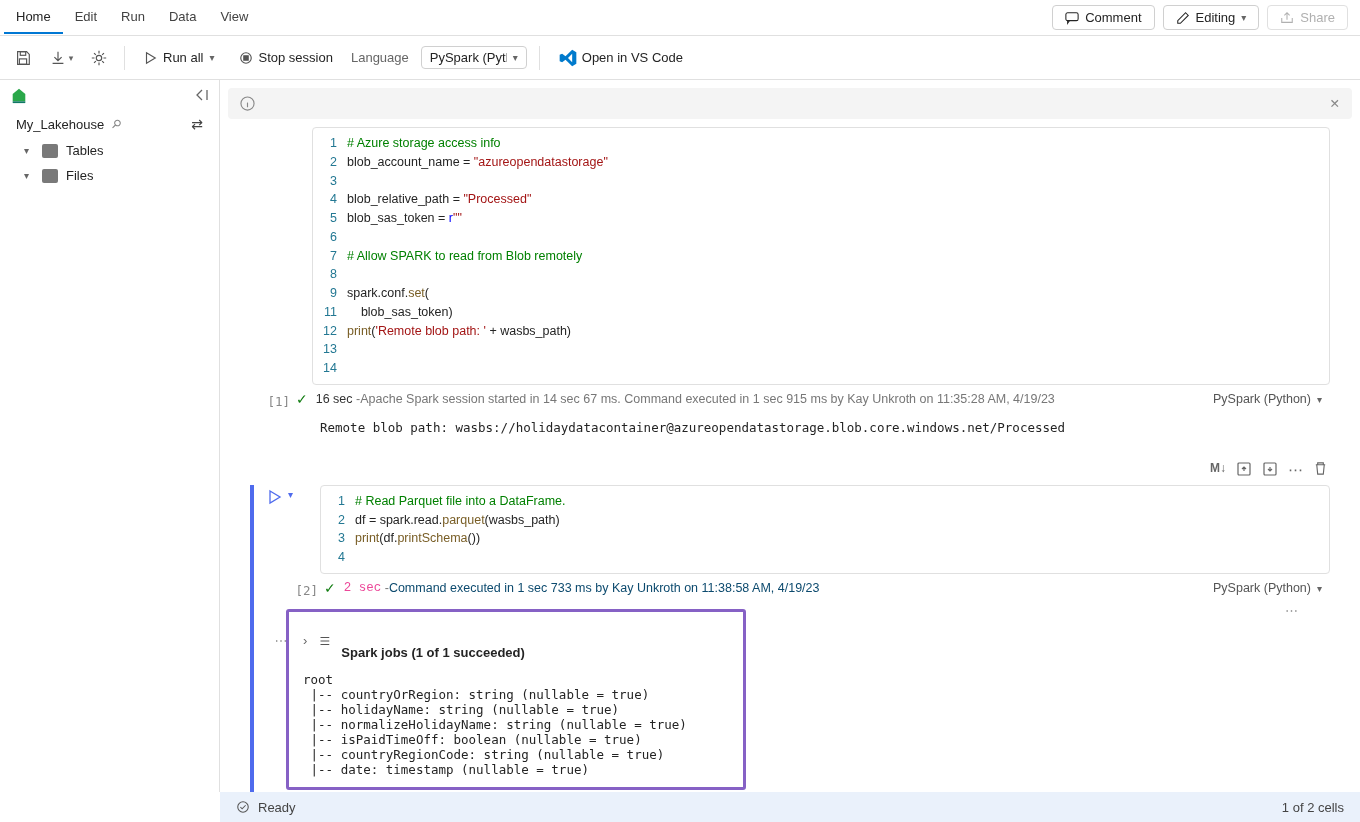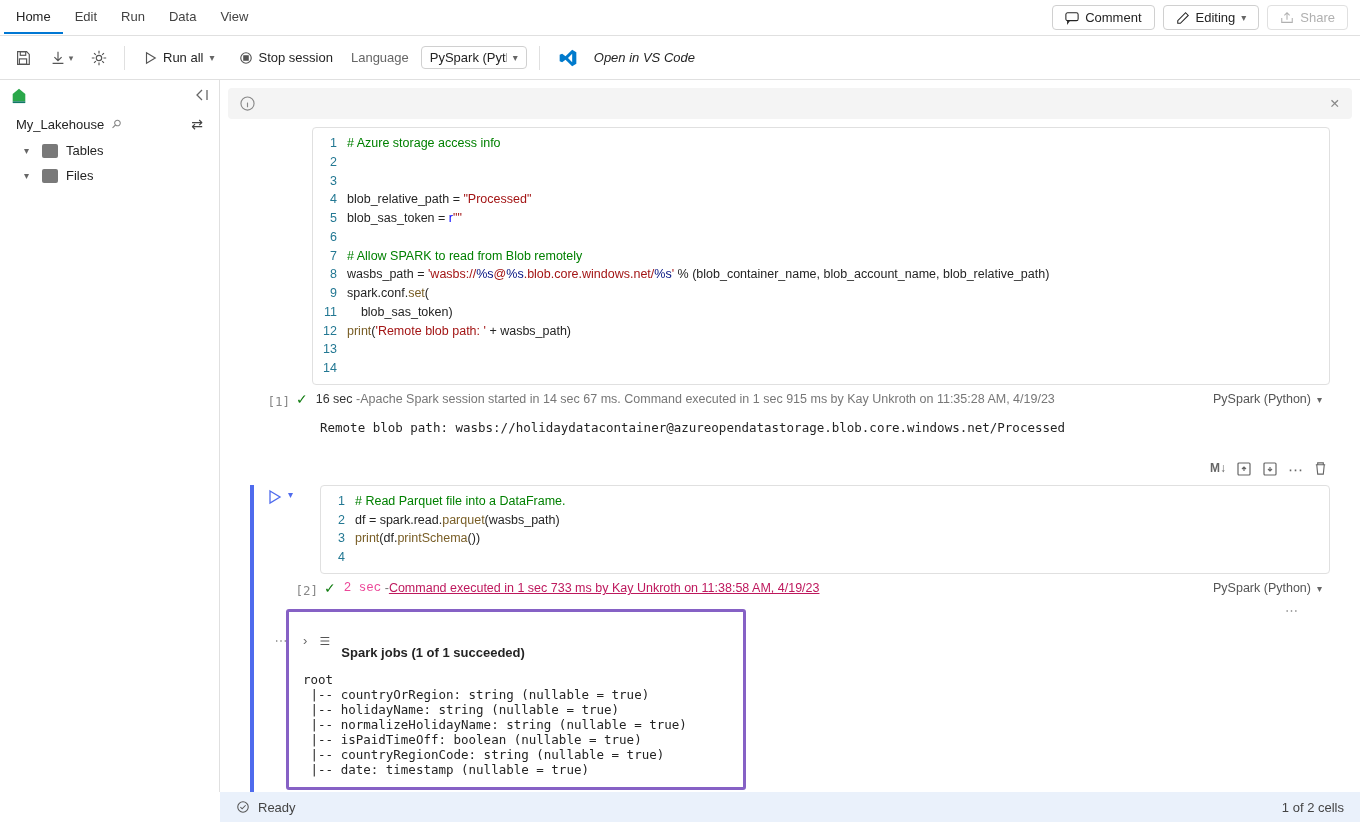--- a/index.html
+++ b/index.html
@@ -15,21 +15,21 @@
     .top-btn.disabled { color: #b0b0b0; border-color: #e0e0e0; }
     .chev { font-size: 10px; color: #666; }
 
     
     .toolbar { display: flex; align-items: center; height: 44px; padding: 0 10px; gap: 12px; border-bottom: 1px solid #e0e0e0; }
     .tb-icon-btn { width: 26px; height: 26px; display: flex; align-items: center; justify-content: center; cursor: pointer; }
     .tb-btn { display: flex; align-items: center; gap: 6px; cursor: pointer; padding: 4px 6px; }
     .tb-sep { width: 1px; height: 24px; background: #e0e0e0; }
     .tb-label { color: #666; }
     .lang-select { border: 1px solid #d0d0d0; border-radius: 4px; padding: 3px 8px; display: flex; align-items: center; gap: 6px; width: 106px; }
-    .vscode-btn { display: flex; align-items: center; gap: 16px; font-style: italic; }
+    .vscode-btn { display: flex; align-items: center; gap: 4px; }
 
     
     .main { display: flex; height: calc(822px - 36px - 44px - 30px); }
     .sidebar { width: 220px; border-right: 1px solid #e0e0e0; display: flex; flex-direction: column; }
     .sb-home-row { display:flex; align-items:center; justify-content:space-between; padding: 6px 10px;}
     .sb-title { font-size: 17px; font-weight: 600; padding: 6px 12px 10px; }
     .sb-item-row { display: flex; align-items: center; justify-content: space-between; padding: 6px 16px; }
     .sb-item-left { display: flex; align-items: center; gap: 8px; }
     .tree-item { display: flex; align-items: center; gap: 8px; padding: 5px 14px 5px 24px; cursor: pointer; }
     .caret { font-size: 10px; color: #666; width: 10px; }
@@ -212,20 +212,21 @@
     <div class="cell-wrap">
       <div class="code-row">
         <div class="code-gutter"></div>
         <div class="code-border" id="code1">
             <div class="code-line">
               <div class="ln blue">1</div>
               <div class="src"><span class="c"># Azure storage access info</span></div>
             </div>
             <div class="code-line">
               <div class="ln blue">2</div>
+              <div class="src">blob_account_name = <span class="s">"azureopendatastorage"</span></div>
             </div>
             <div class="code-line">
               <div class="ln blue">3</div>
             </div>
             <div class="code-line">
               <div class="ln blue">4</div>
               <div class="src">blob_relative_path = <span class="s">"Processed"</span></div>
             </div>
             <div class="code-line">
               <div class="ln blue">5</div>
@@ -234,21 +235,20 @@
             <div class="code-line">
               <div class="ln blue">6</div>
               <div class="src"></div>
             </div>
             <div class="code-line">
               <div class="ln blue">7</div>
               <div class="src"><span class="c"># Allow SPARK to read from Blob remotely</span></div>
             </div>
             <div class="code-line">
               <div class="ln blue">8</div>
-              <div class="src">wasbs_path = <span class="s">'wasbs://</span><span class="v">%s</span><span class="s">@</span><span class="v">%s</span><span class="s">.blob.core.windows.net/</span><span class="v">%s</span><span class="s">'</span> % (blob_container_name, blob_account_name, blob_relative_path)</div>
             </div>
             <div class="code-line">
               <div class="ln blue">9</div>
               <div class="src">spark.conf.<span class="fn">set</span>(</div>
             </div>
             <div class="code-line">
               <div class="ln blue">11</div>
               <div class="src">    blob_sas_token)</div>
             </div>
             <div class="code-line">
@@ -333,21 +333,21 @@
                 <div class="ln blue">4</div>
                 <div class="src"></div>
               </div>
             </div>
         </div>
         <div class="status-row">
           <div class="cell-idx" style="width:52px;">[2]</div>
           <span class="check">✓</span>
           <span style="color:#ec4899;font-family:Liberation Mono, monospace;">2 sec</span>
           <span style="color:#777;">&nbsp;- </span>
-          <span style="color:#be185d;text-decoration:underline;">Command executed in 1 sec 733 ms by Kay Unkroth on 11:38:58 AM, 4/19/23</span>
+          <span style="color:#0c4a6e;">Command executed in 1 sec 733 ms by Kay Unkroth on 11:38:58 AM, 4/19/23</span>
           <div class="lang-tag">
             <span>PySpark (Python)</span>
             <span class="chev">▾</span>
           </div>
         </div>
         <div style="display:flex;">
           <div style="width:30px; text-align:center; color:#888; padding-top:30px;">⋯</div>
           <div class="spark-box">
             <div class="spark-header">
               <span class="chev" style="font-size:13px;">›</span>

